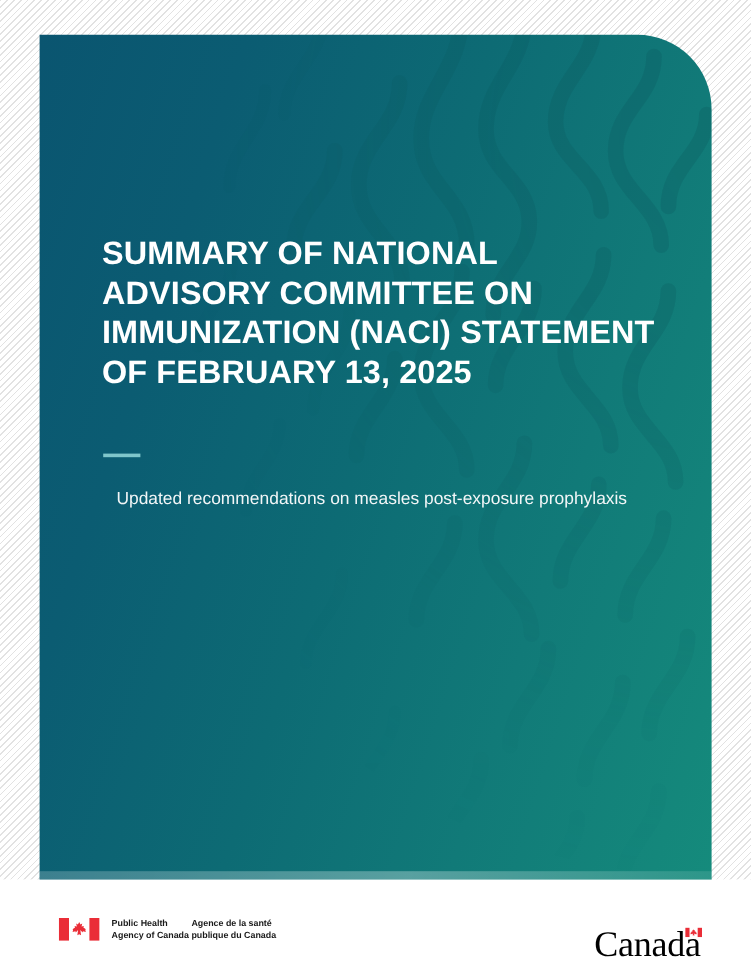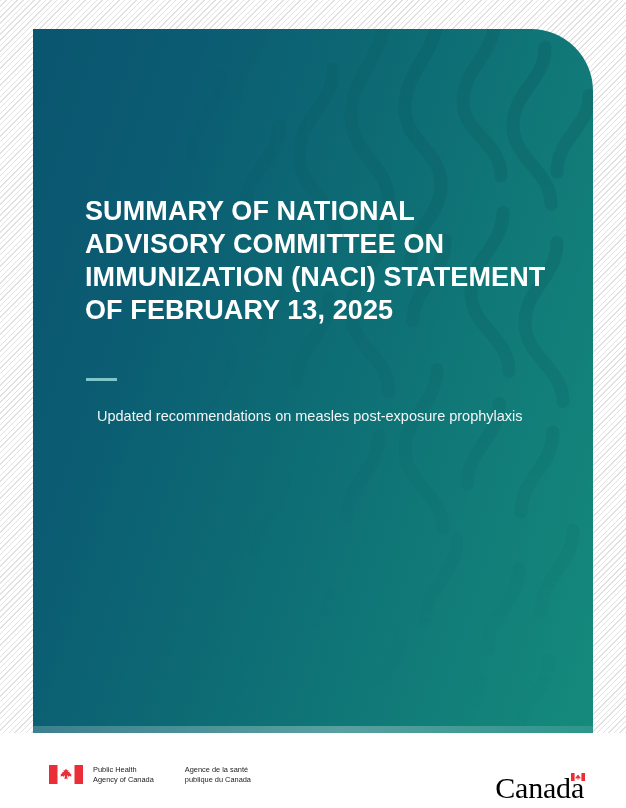--- a/index.html
+++ b/index.html
@@ -154,22 +154,23 @@
     display: flex;
     align-items: flex-start;
     margin-left: 10px;
   }
   .fip-en, .fip-fr {
     font-family: "Liberation Sans", sans-serif;
     font-size: 7.4px;
     line-height: 9.2px;
     color: #1a1a1a;
     white-space: pre-line;
-  }
-  .fip-fr { margin-left: 31px; }
+    font-weight: bold;
+  }
+  .fip-fr { margin-left: 2px; }
 
   
   .canada-wordmark {
     position: absolute;
     right: 42px;
     top: 40px;
     height: 30px;
   }
   .canada-word {
     font-family: "Liberation Serif", serif;

